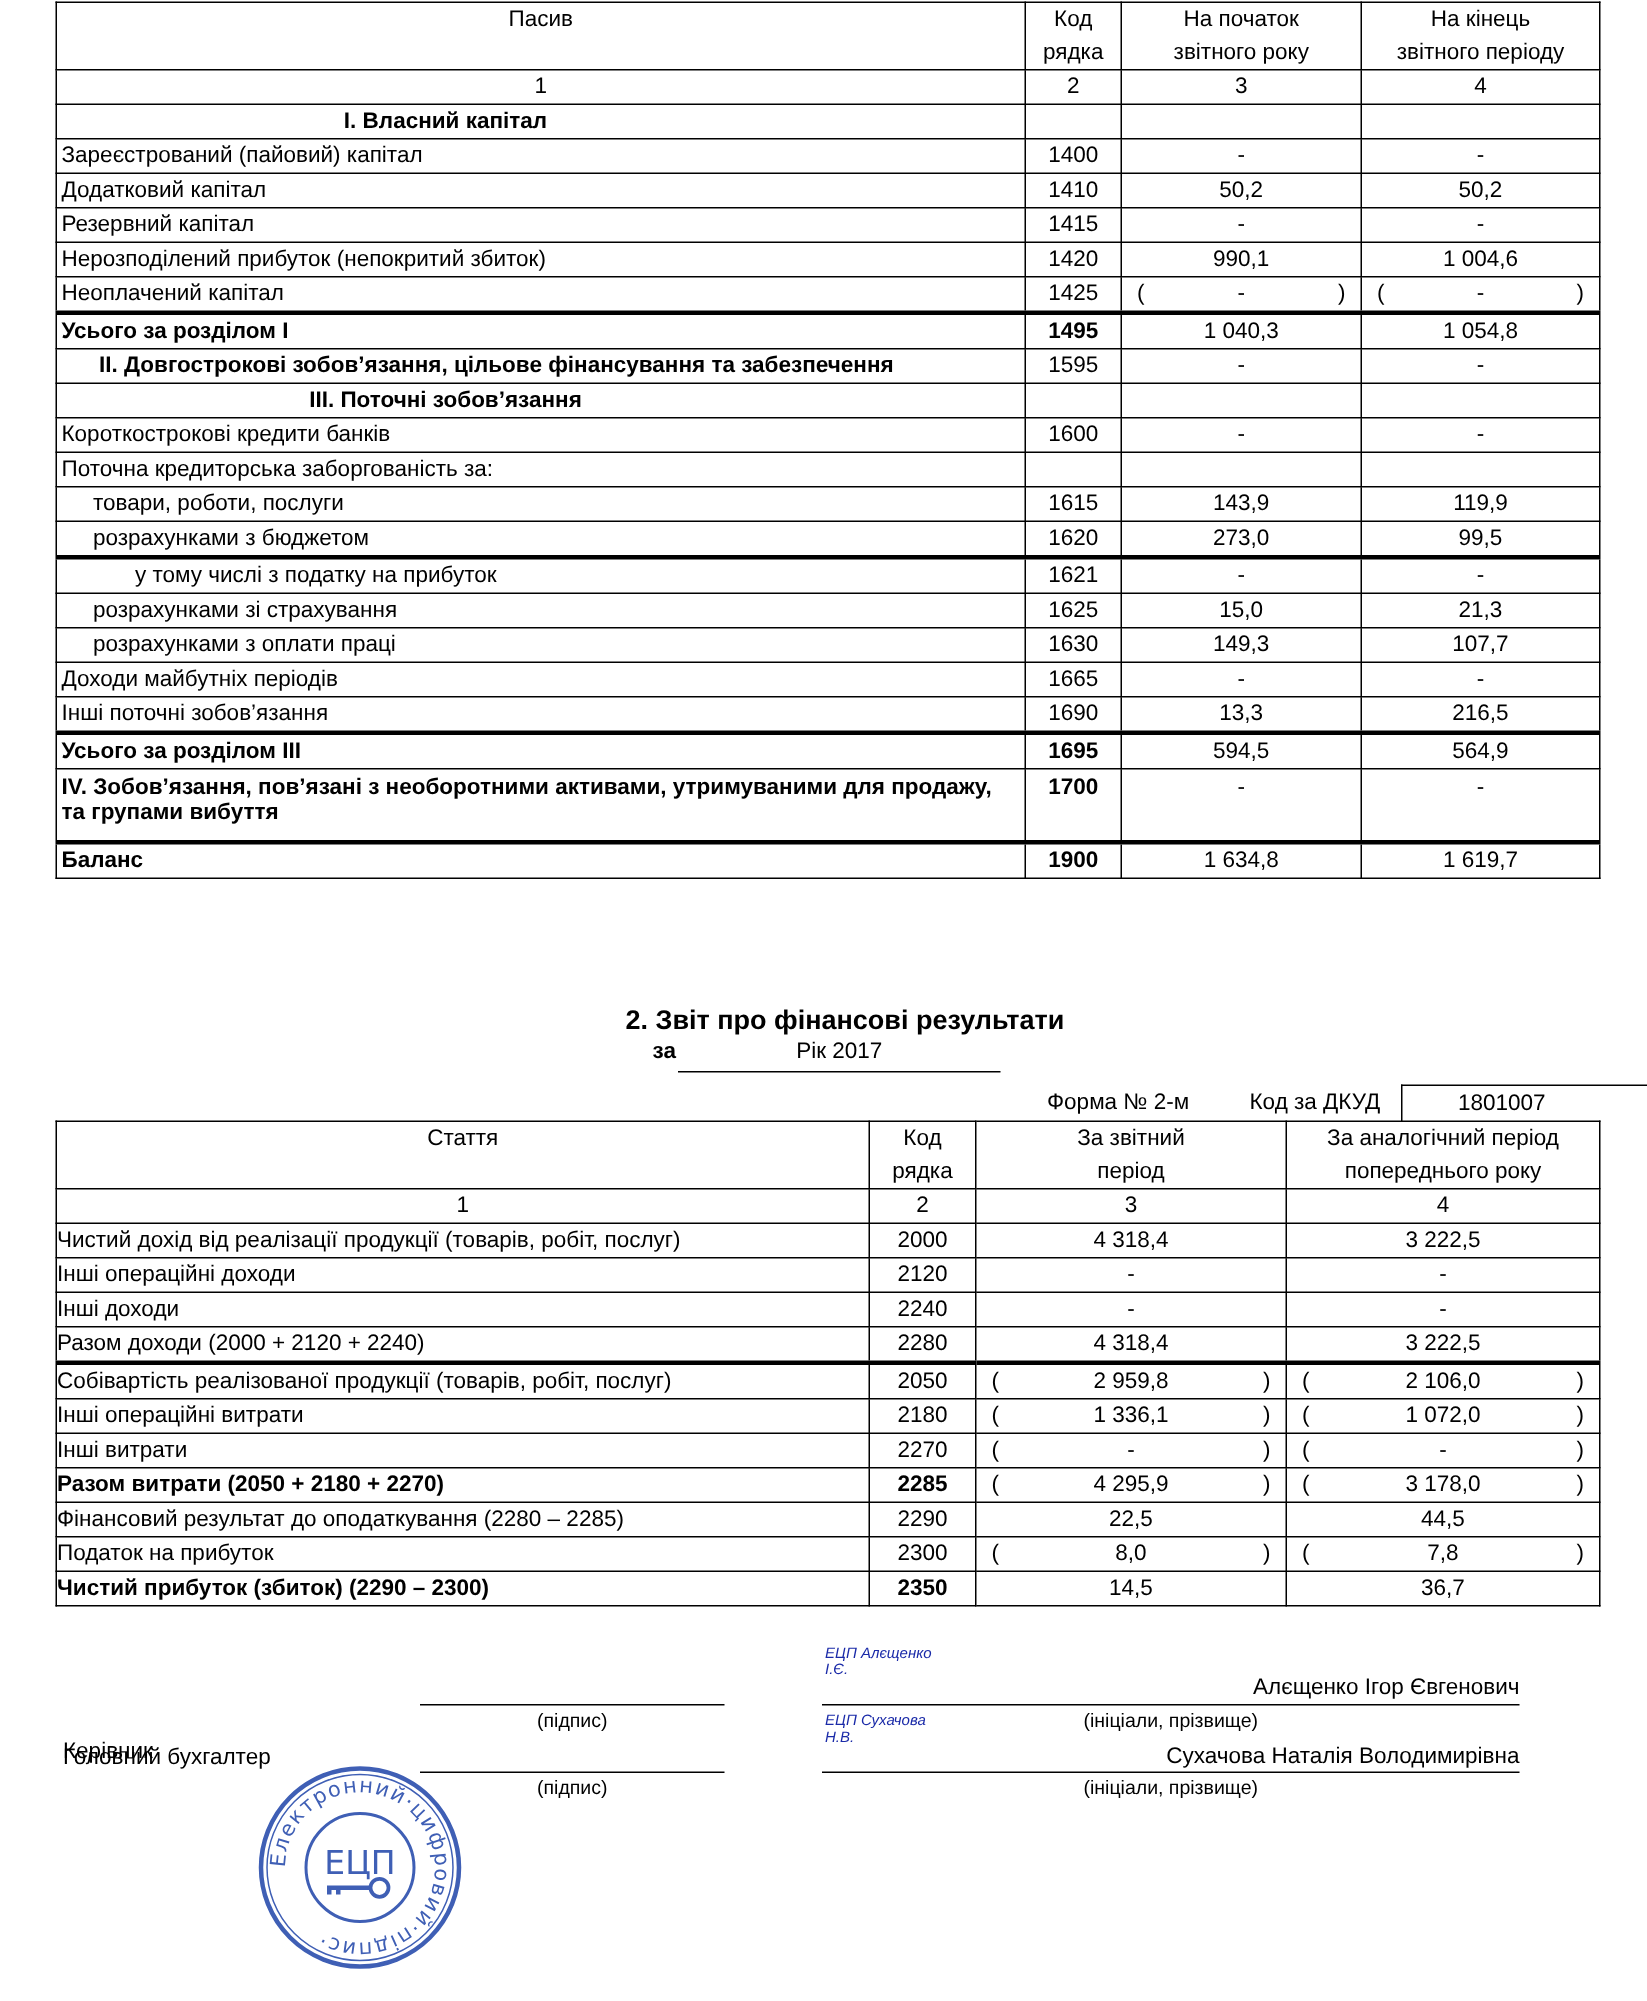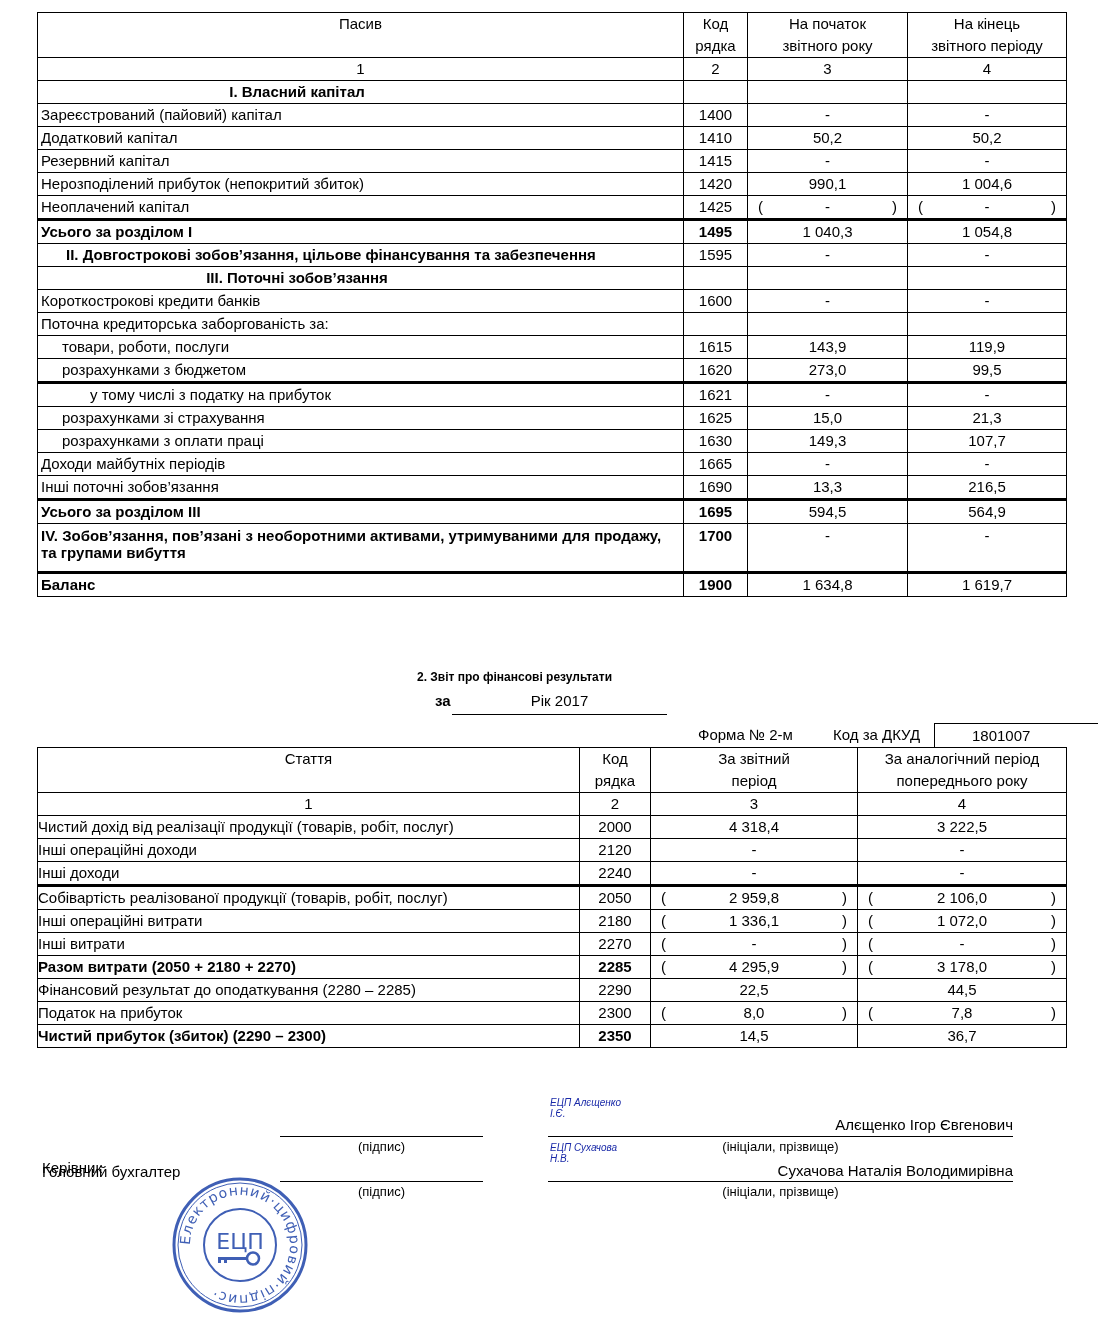--- a/index.html
+++ b/index.html
@@ -11,37 +11,37 @@
   .b { font-weight:bold; }
   .hdr td { line-height:22px; vertical-align:top; }
   .thick-top td { border-top:3px solid #000; }
   .ind1 { padding-left:24px; }
   .ind2 { padding-left:52px; }
   .paren { position:relative; }
   .paren .lp { position:absolute; left:10px; top:0; }
   .paren .rp { position:absolute; right:10px; top:0; }
   .paren .v { display:block; text-align:center; }
   .tall td { height:44px; line-height:17px; vertical-align:top; padding-top:3px; }
-  .title2 { position:absolute; left:417px; top:670px; font-weight:bold; font-size:12px; }
+  .title2 { position:absolute; left:417px; top:670px; font-weight:bold; font-size:18px; }
   .za { position:absolute; left:435px; top:692px; font-weight:bold; }
   .za-val { position:absolute; left:452px; top:692px; width:215px; border-bottom:1px solid #000; text-align:center; font-weight:normal; height:22px; }
   .forma { position:absolute; left:698px; top:726px; }
   .dkud-lbl { position:absolute; left:833px; top:726px; }
   .dkud-box { position:absolute; left:934px; top:723px; width:130px; height:24px; border:1px solid #000; border-bottom:none; text-align:left; line-height:24px;padding-left:37px; }
   .sig-label { position:absolute; font-size:15px; }
   .line { position:absolute; border-top:1px solid #000; }
   .small { position:absolute; font-size:13px; text-align:center; }
   .ecp { position:absolute; font-size:10px; font-style:italic; color:#1a2aa8; line-height:11px; }
   .name { position:absolute; text-align:right; font-size:15px; }
   .stamp { position:absolute; left:170px; top:1175px; width:140px; height:140px; }
 </style>
 </head>
 <body>
 
-<table style="left:37px; top:12px; width:1029px;">
+<table style="left:37px; top:1px; width:1029px;">
   <colgroup>
       <col style="width:646px">
       <col style="width:64px">
       <col style="width:160px">
       <col style="width:159px">
     </colgroup>
   <tbody>
       <tr class="hdr">
     <td class="c" style="height:44px">Пасив</td>
     <td class="c"><span>Код</span><br><span>рядка</span></td>
@@ -228,20 +228,26 @@
     <td style="padding-left:0">Інші операційні доходи</td>
     <td class="c">2120</td>
     <td class="c">-</td>
     <td class="c">-</td>
   </tr>
   <tr>
     <td style="padding-left:0">Інші доходи</td>
     <td class="c">2240</td>
     <td class="c">-</td>
     <td class="c">-</td>
+  </tr>
+  <tr>
+    <td style="padding-left:0">Разом доходи (2000 + 2120 + 2240)</td>
+    <td class="c">2280</td>
+    <td class="c">4 318,4</td>
+    <td class="c">3 222,5</td>
   </tr>
   <tr class="thick-top">
     <td style="padding-left:0">Собівартість реалізованої продукції (товарів, робіт, послуг)</td>
     <td class="c">2050</td>
     <td class="paren">
           <span class="lp">(</span>
           <span class="v">2 959,8</span>
           <span class="rp">)</span>
         </td>
     <td class="paren">

